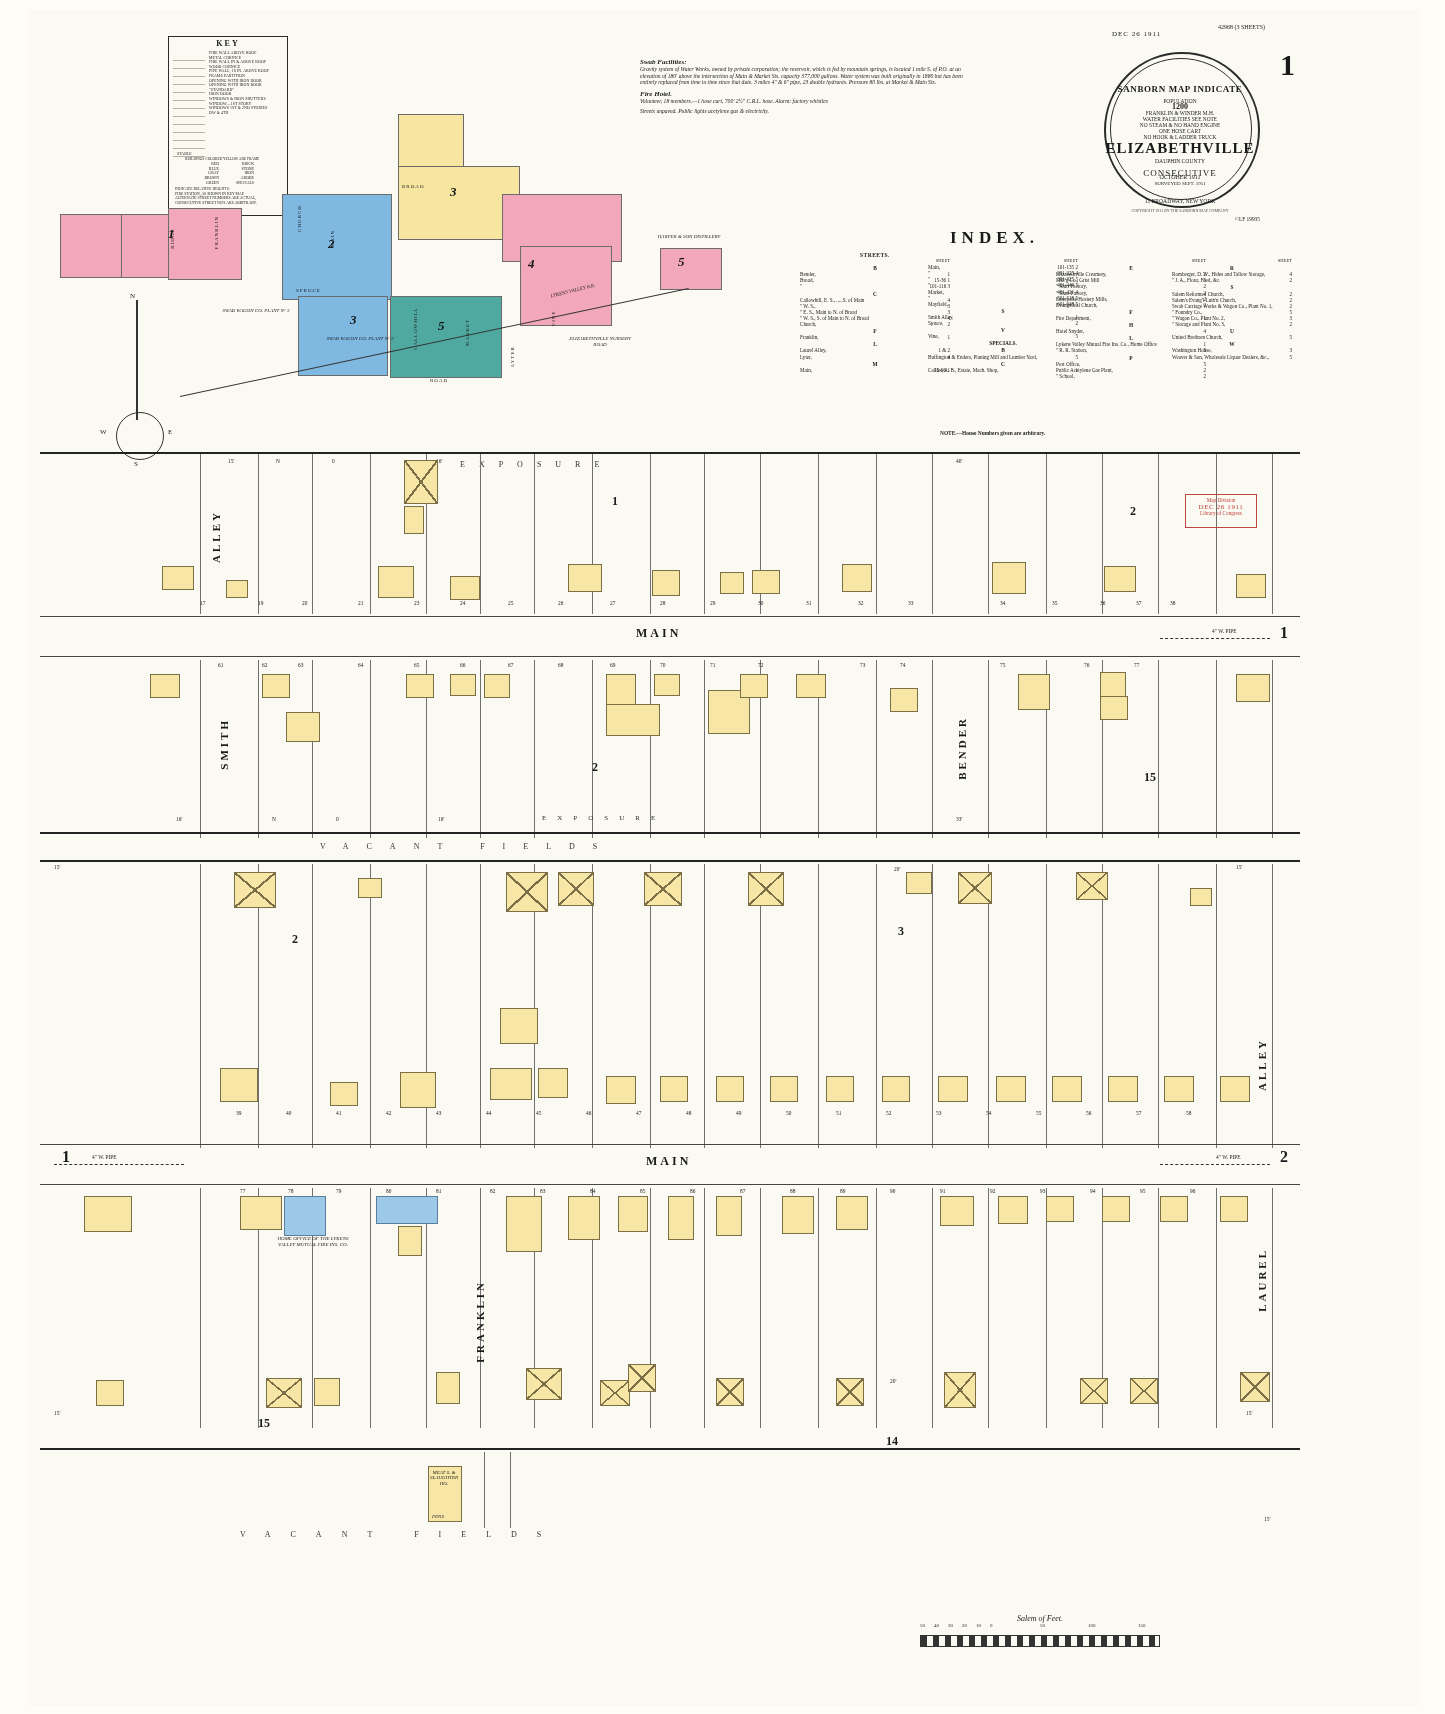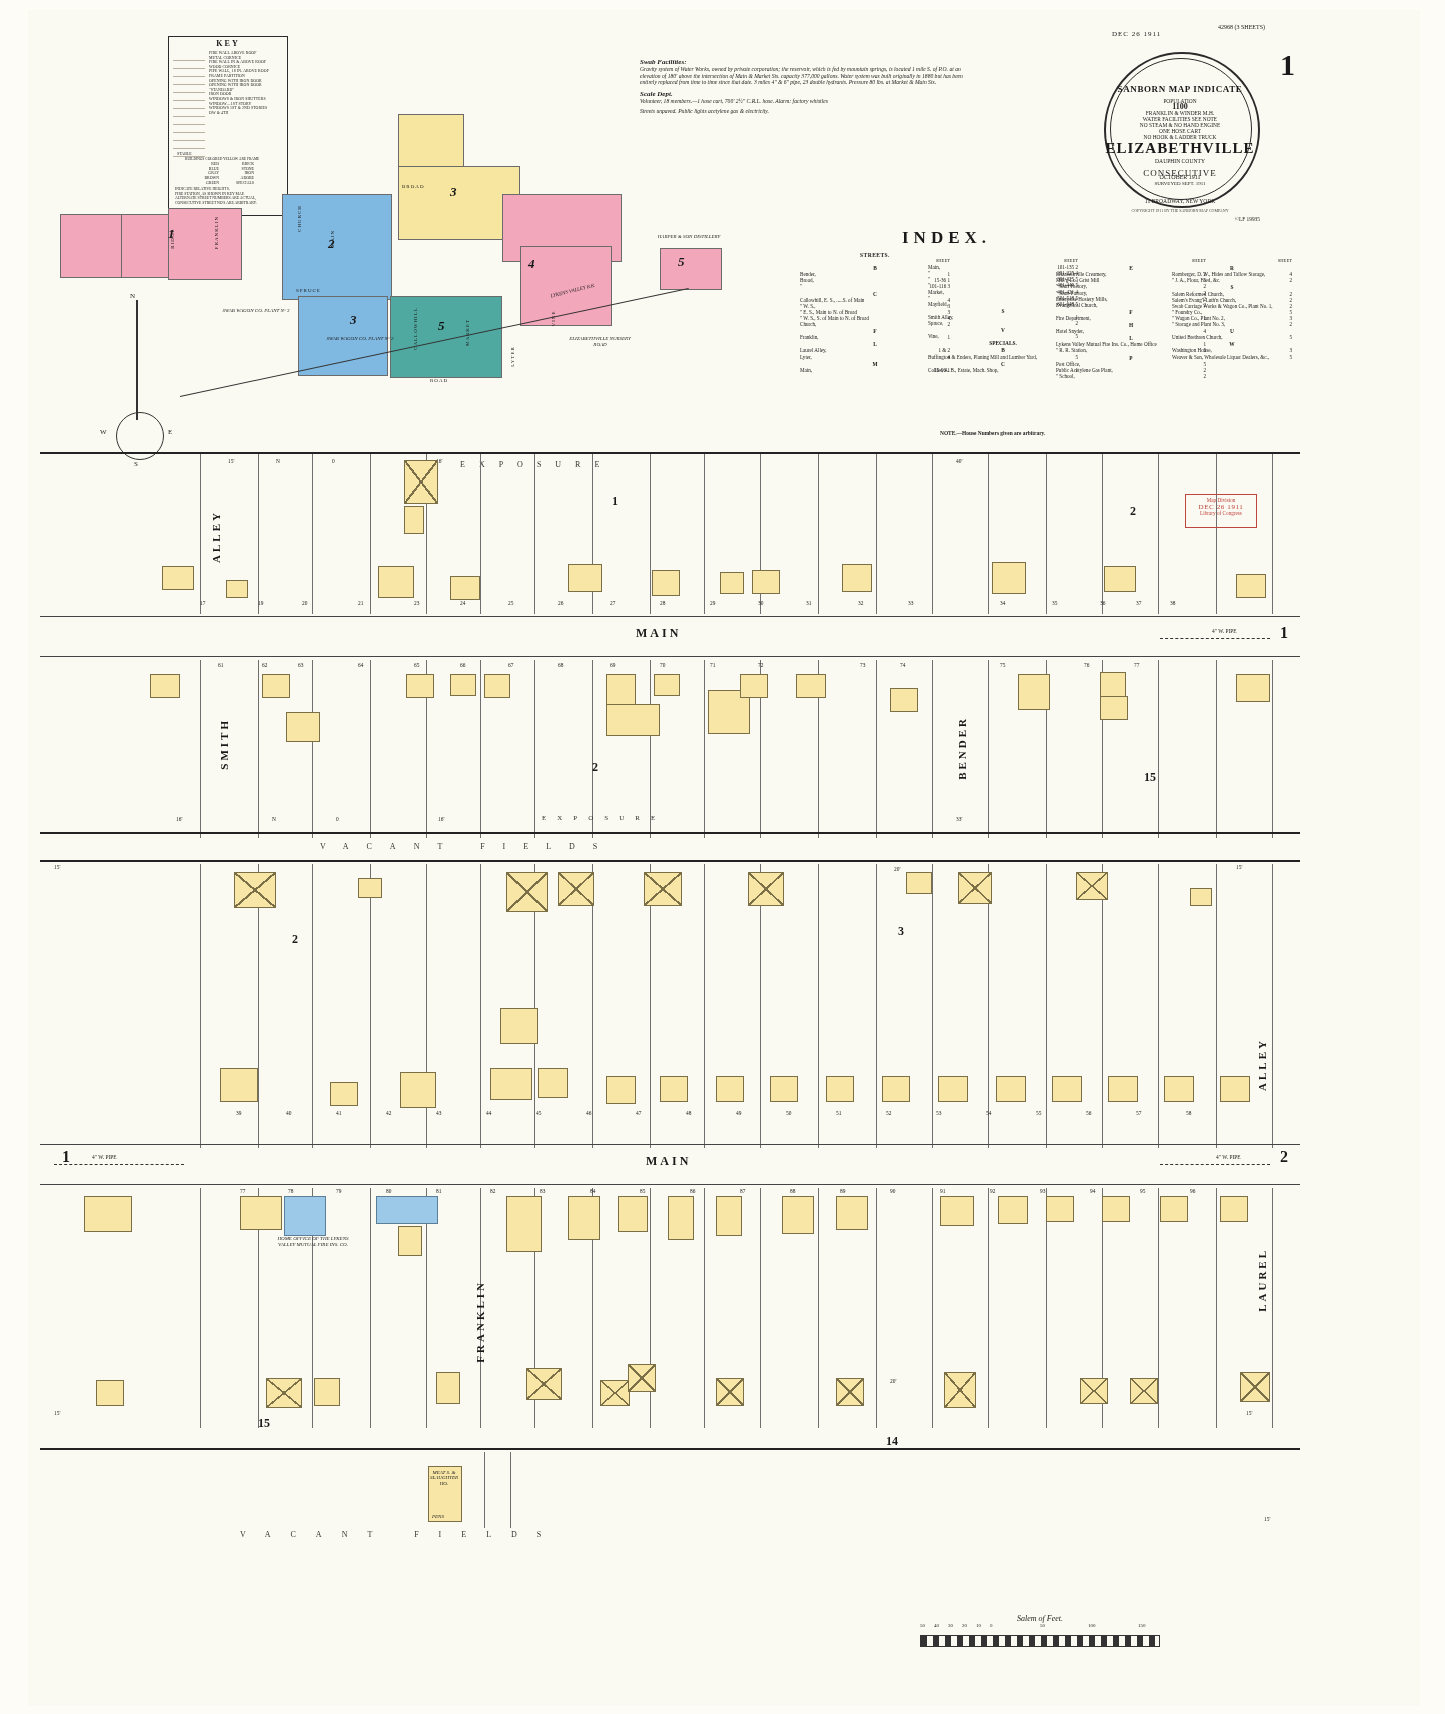--- a/index.html
+++ b/index.html
@@ -39,21 +39,21 @@
   #seal .addr{position:absolute;left:0;top:150px;width:180px;text-align:center;font-size:5.6px;}
   #seal .copy{position:absolute;left:20px;top:168px;width:150px;text-align:right;font-size:5.4px;}
   #seal .arcnote{position:absolute;left:0;top:160px;width:180px;text-align:center;font-size:4px;color:#444;}
 
   
   #sheetno{left:1280px;top:48px;font-size:30px;font-weight:bold;}
   #datestamp{left:1112px;top:30px;font-size:7px;letter-spacing:1px;}
   #vol{left:1218px;top:24px;font-size:6px;text-align:center;line-height:7px;}
 
   
-  #indexTitle{left:902px;top:228px;font-size:17px;letter-spacing:5px;font-weight:bold;}
+  #indexTitle{left:950px;top:228px;font-size:17px;letter-spacing:5px;font-weight:bold;}
   #indexWrap{left:800px;top:252px;width:490px;height:185px;}
   .idxcol{position:absolute;top:0;width:150px;font-size:5.1px;line-height:6.1px;}
   .idxcol .hd{text-align:center;font-weight:bold;font-size:5.6px;letter-spacing:.4px;}
   .idxcol .grp{text-align:center;font-weight:bold;font-size:5.4px;margin-top:1px;}
   .idxrow{display:flex;justify-content:space-between;}
   .idxrow .nm{white-space:nowrap;overflow:hidden;}
   .idxrow .pg{padding-left:2px;}
   #indexNote{left:940px;top:430px;font-size:5.4px;font-weight:bold;}
 
   
@@ -163,32 +163,32 @@
     <div>INDICATE RELATIVE HEIGHTS.</div>
     <div>FIRE STATION, AS SHOWN IN KEY MAP.</div>
     <div>ALTERNATE STREET NUMBERS ARE ACTUAL,</div>
     <div>CONSECUTIVE STREET NO'S ARE ARBITRARY.</div>
   </div>
 </div>
 
 <div class="abs" id="watertext">
   <div class="hd">Swab Facilities:</div>
   <p>Gravity system of Water Works, owned by private corporation; the reservoir, which is fed by mountain springs, is located 1 mile S. of P.O. at an elevation of 180' above the intersection of Main &amp; Market Sts. capacity 377,000 gallons. Water system was built originally in 1880 but has been entirely replaced from time to time since that date. 3 miles 4" &amp; 6" pipe, 23 double hydrants. Pressure 80 lbs. at Market &amp; Main Sts.</p>
-  <div class="hd">Scale Dept.</div>
+  <div class="hd">Fire Hotel.</div>
   <p>Volunteer, 18 members.—1 hose cart, 700' 2½" C.R.L. hose. Alarm: factory whistles</p>
   <p>Streets unpaved. Public lights acetylene gas &amp; electricity.</p>
 </div>
 
 <div class="abs" id="seal">
   <div class="ring"></div>
       <div class="ring2"></div>
   <div class="cname">SANBORN MAP INDICATE</div>
   <div class="pop">
     <div>POPULATION</div>
-    <div style="font-size:8px;font-weight:bold;">1100</div>
+    <div style="font-size:8px;font-weight:bold;">1200</div>
     <div>FRANKLIN &amp; WINDER M.H.</div>
     <div>WATER FACILITIES SEE NOTE</div>
     <div>NO STEAM &amp; NO HAND ENGINE</div>
     <div>ONE HOSE CART</div>
     <div>NO HOOK &amp; LADDER TRUCK</div>
   </div>
   <div class="town">ELIZABETHVILLE</div>
   <div class="sub">DAUPHIN COUNTY</div>
   <div class="state">CONSECUTIVE</div>
   <div class="abs" style="left:0;top:133px;width:180px;text-align:center;font-size:5px;">SURVEYED SEPT. 1911</div>

